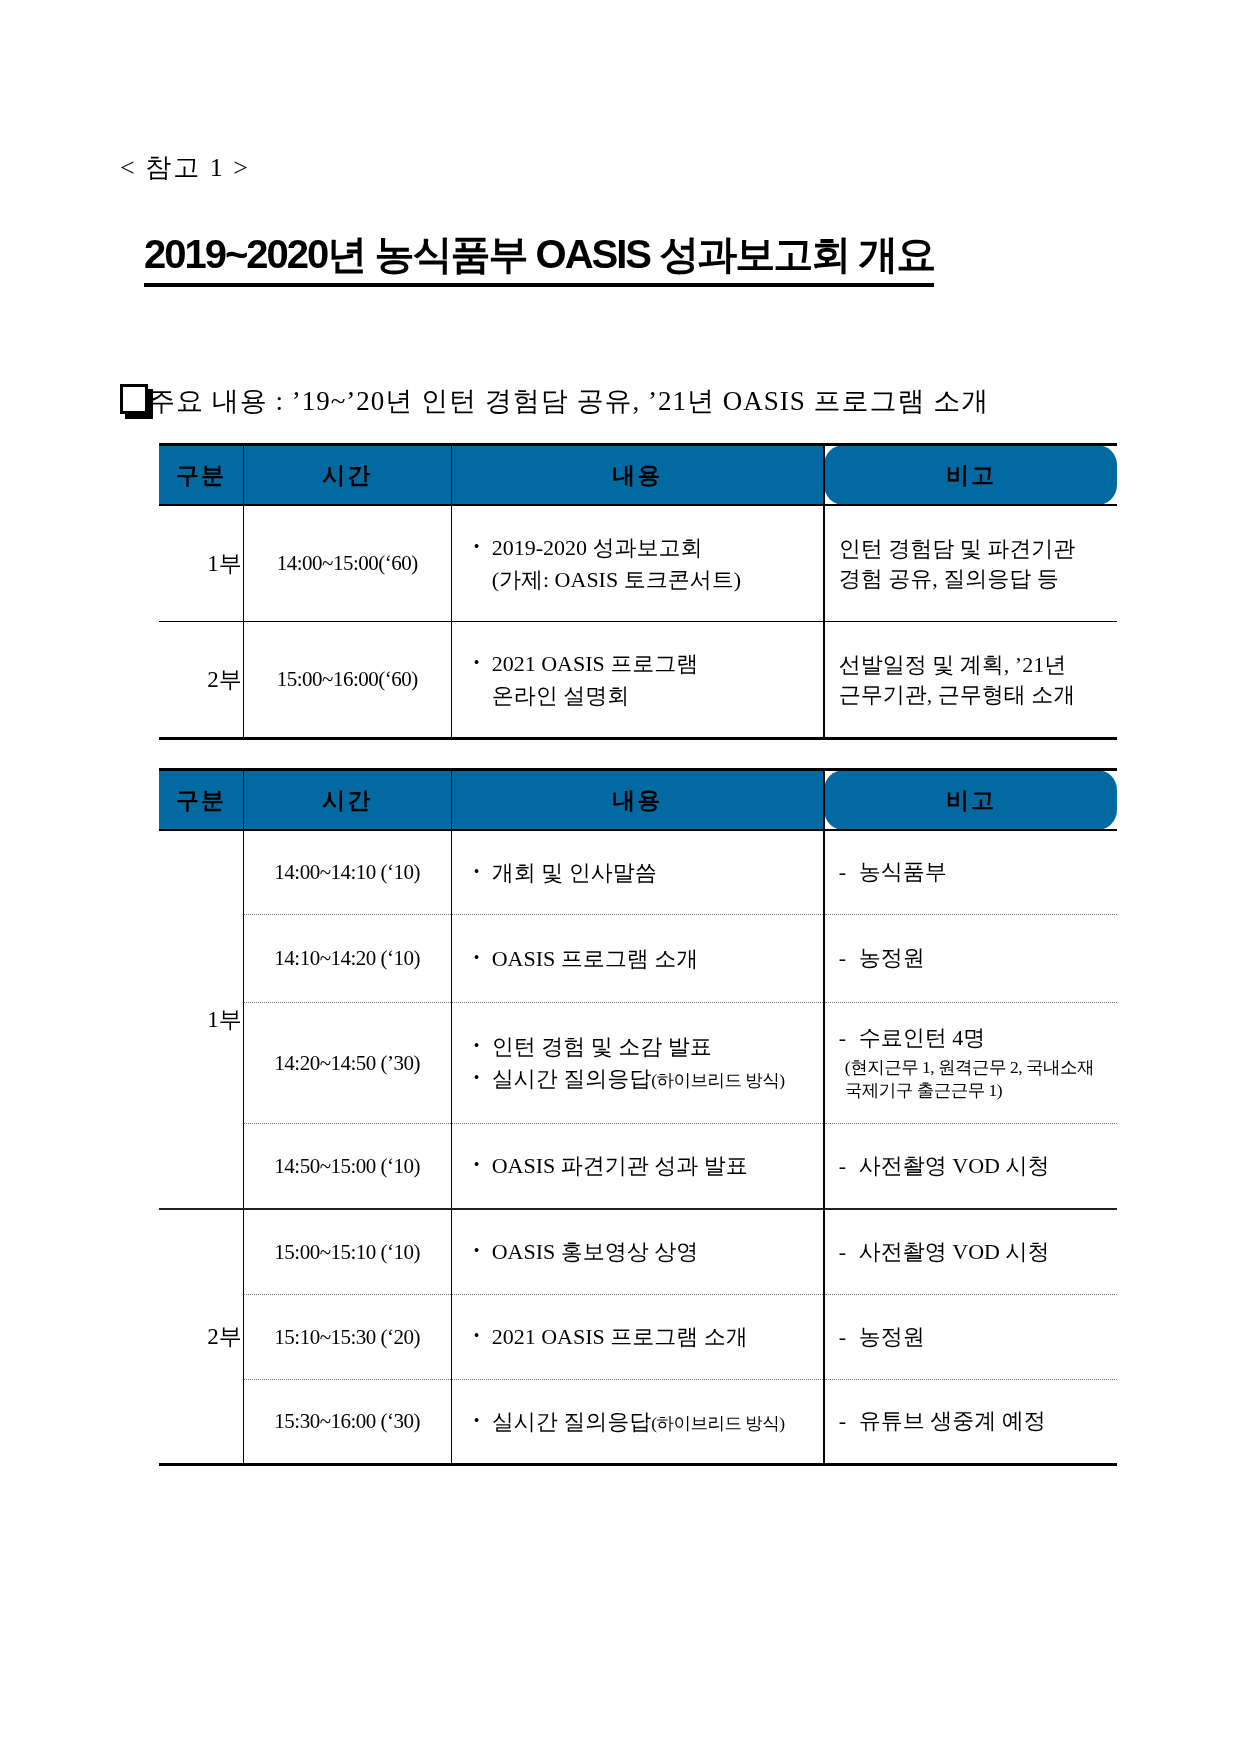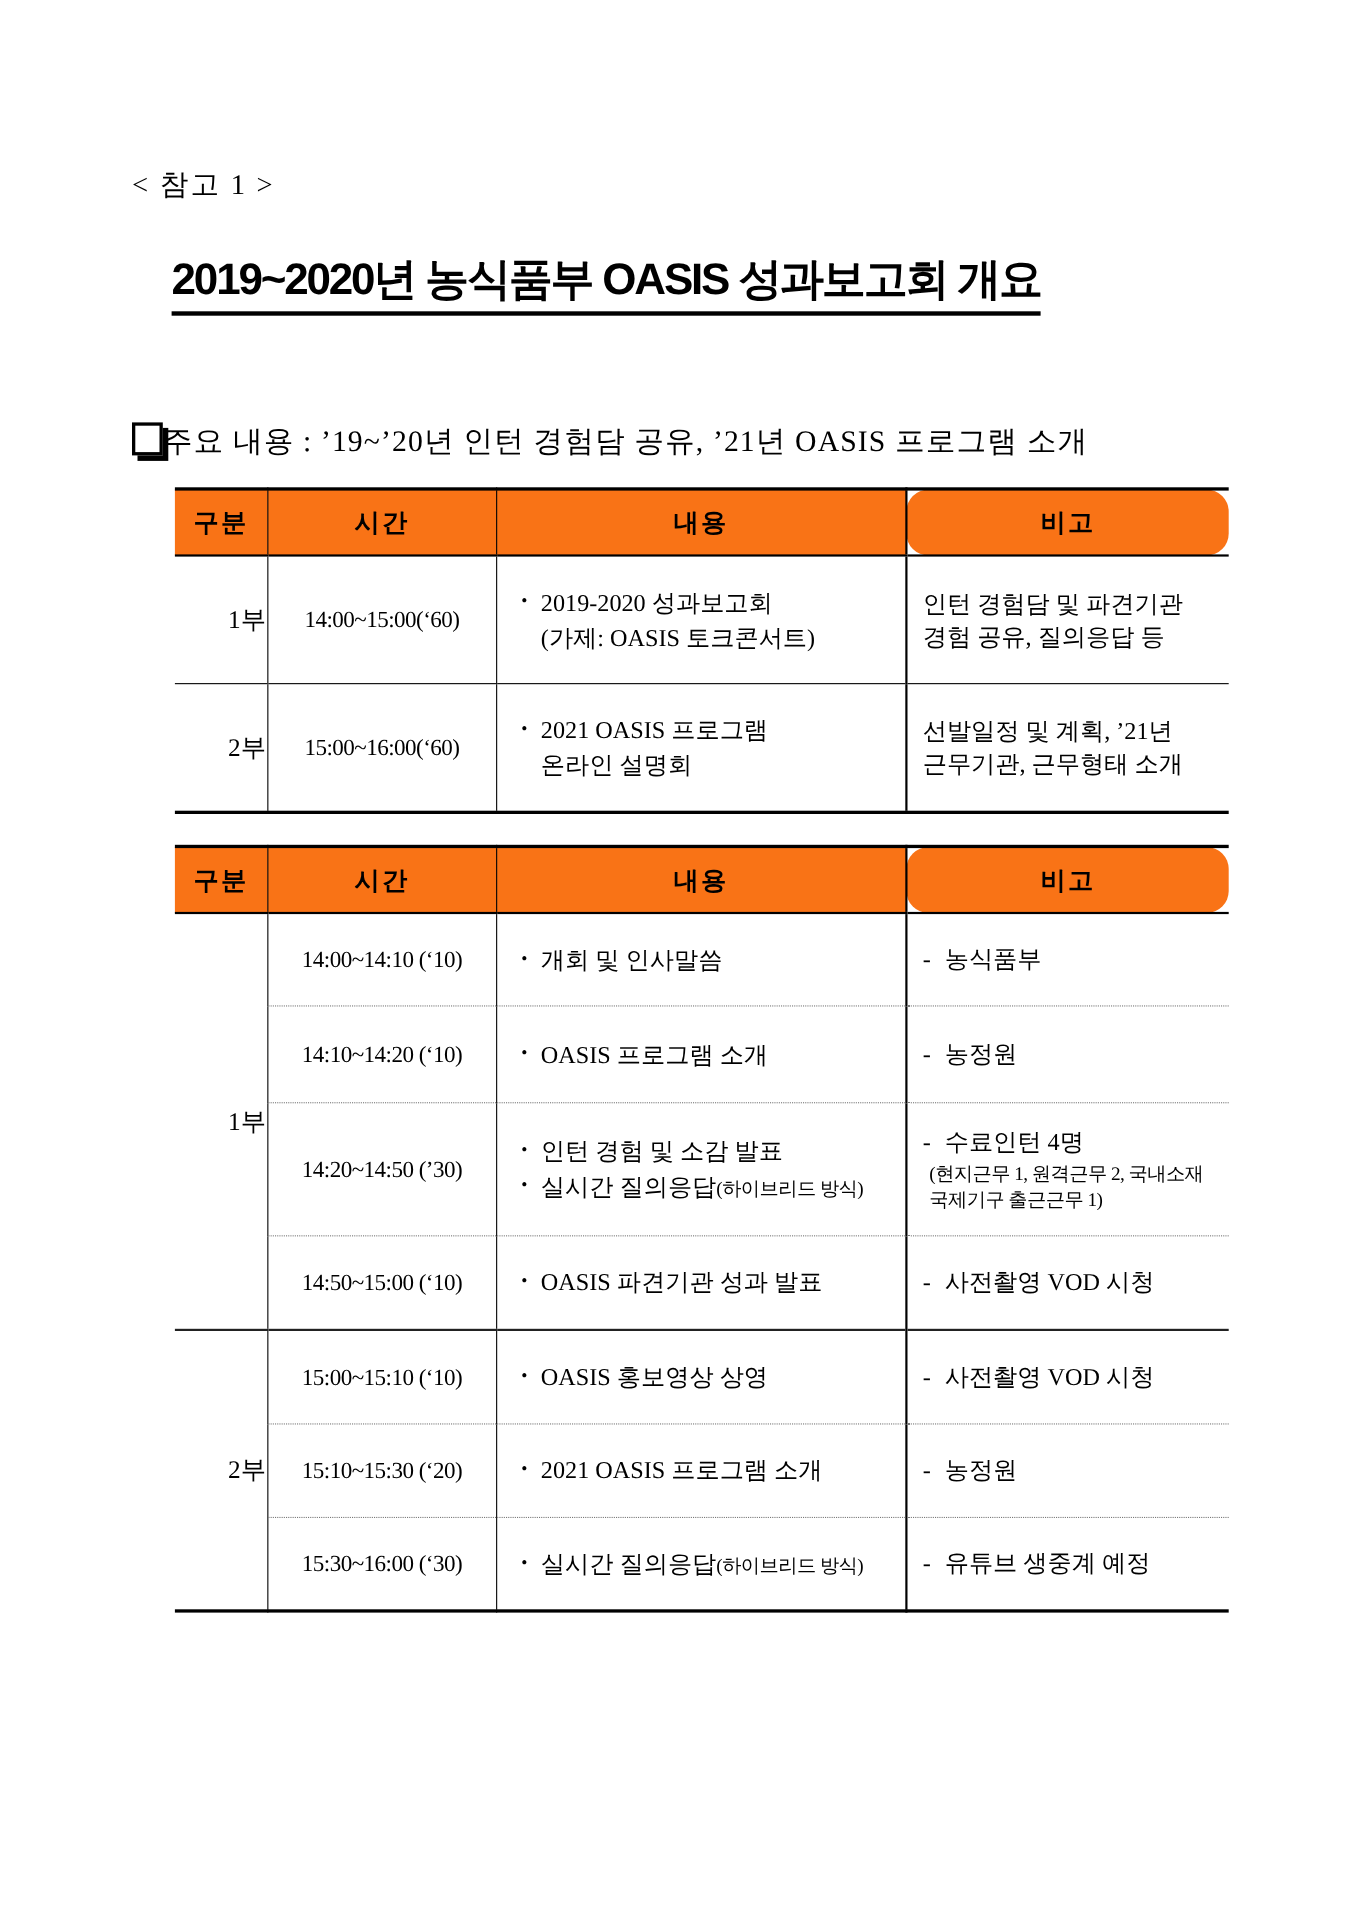--- a/index.html
+++ b/index.html
@@ -9,21 +9,21 @@
     overflow:hidden;
     text-decoration:underline;
   }
   .content{position:absolute;left:120px;top:0;width:997px;}
 
   .ref-label{
     padding-top:150px;font-size:26px;letter-spacing:2px;
   }
 
   .doc-title{
-    margin:46px 0 0 36px;display:inline-block;
+    margin:46px 0 0 24px;display:inline-block;
     font-family:"Liberation Sans","DejaVu Sans",sans-serif;
     font-weight:bold;font-size:40px;letter-spacing:-2px;
     border-bottom:4px solid #000;padding-bottom:6px;line-height:1.15;
     white-space:nowrap;
   }
 
   .section-heading{
     margin-top:96px;display:flex;align-items:center;
     font-size:27px;letter-spacing:1px;
   }
@@ -38,21 +38,21 @@
     border-collapse:collapse;table-layout:fixed;
     width:958px;margin-left:39px;
     border-top:3px solid #000;border-bottom:3px solid #000;
   }
   .tbl1{margin-top:24px;}
   .tbl2{margin-top:28px;}
   colgroup .c1{width:8.8%;} colgroup .c2{width:21.7%;}
   colgroup .c3{width:38.9%;} colgroup .c4{width:30.6%;}
 
   .tbl th{
-    background:#f97316;border-bottom:2px solid #000;
+    background:#0369a1;border-bottom:2px solid #000;
     font-weight:bold;font-size:23px;height:56px;letter-spacing:2px;
   }
   .tbl td{vertical-align:middle;font-size:22px;}
   .b-l15{border-left:1.5px solid #000;margin-left:42px;}
   .b-l2{border-left:2px solid #000;border-radius:20px;}
 
   td.part{text-align:right;font-size:23px;}
   td.time{text-align:center;font-size:21px;letter-spacing:-0.5px;white-space:nowrap;}
   td.cont{padding:8px 6px 8px 10px;}
   td.note{padding:8px 8px 8px 14px;}

